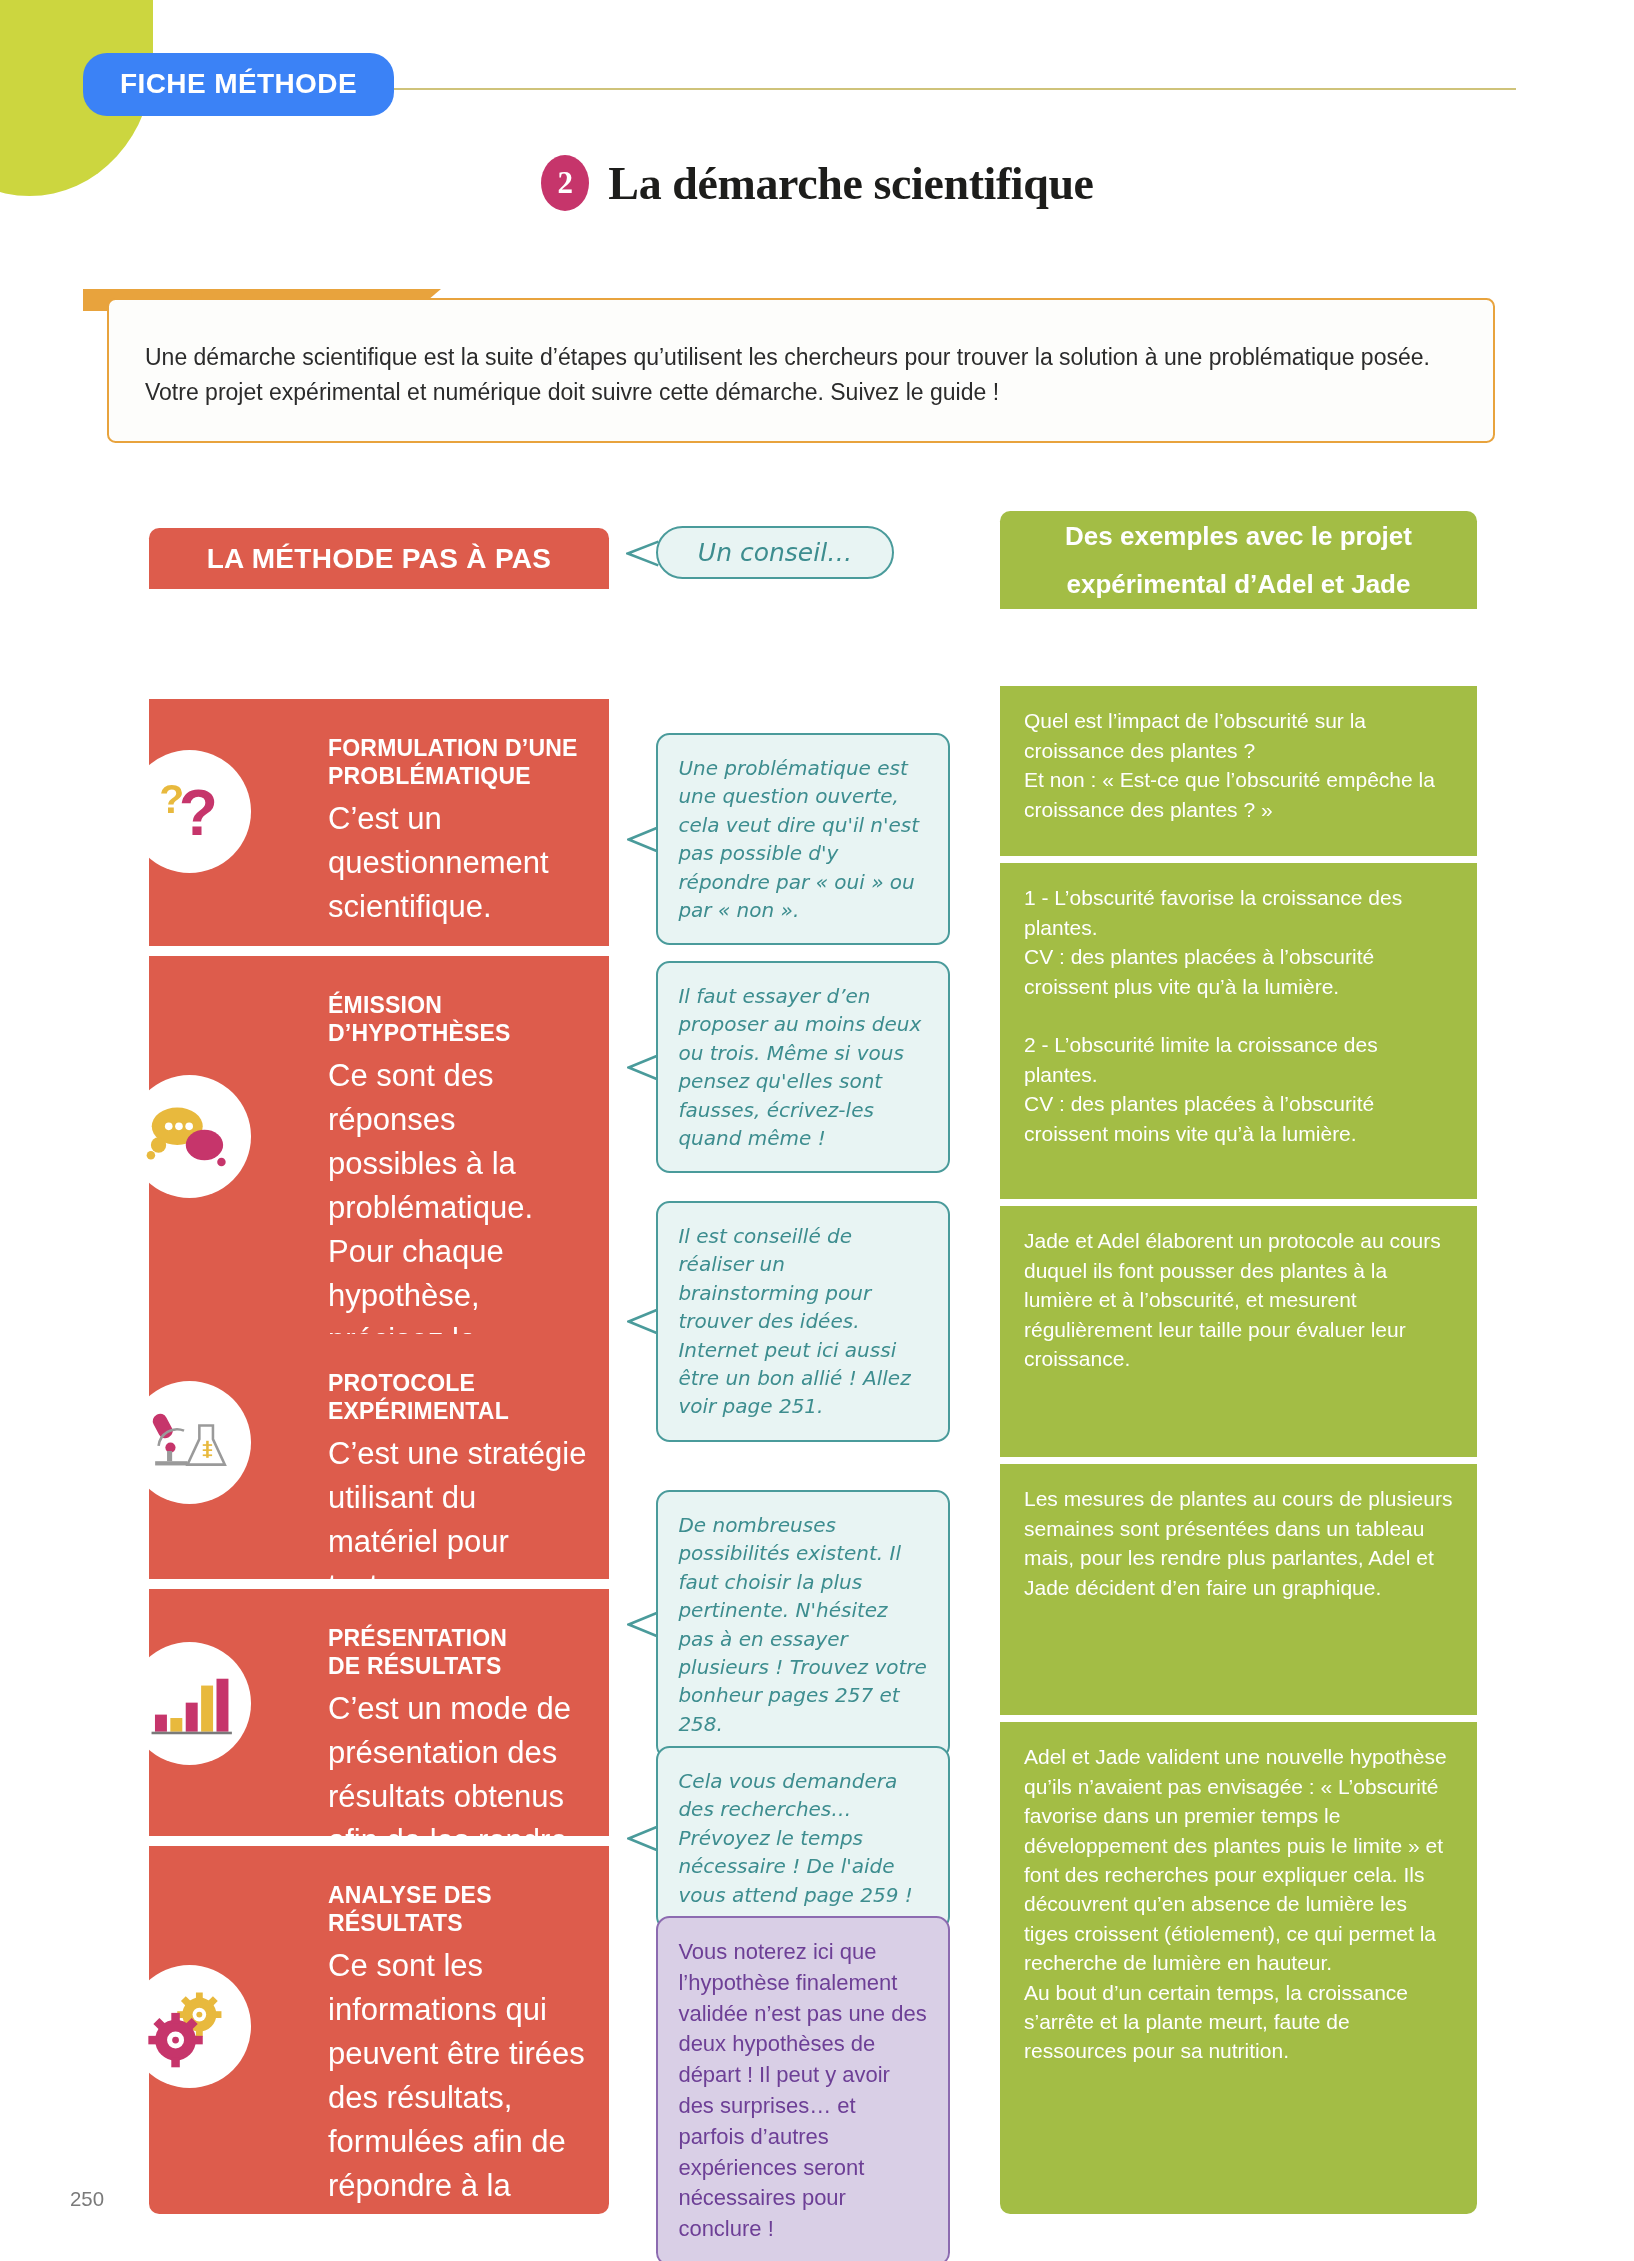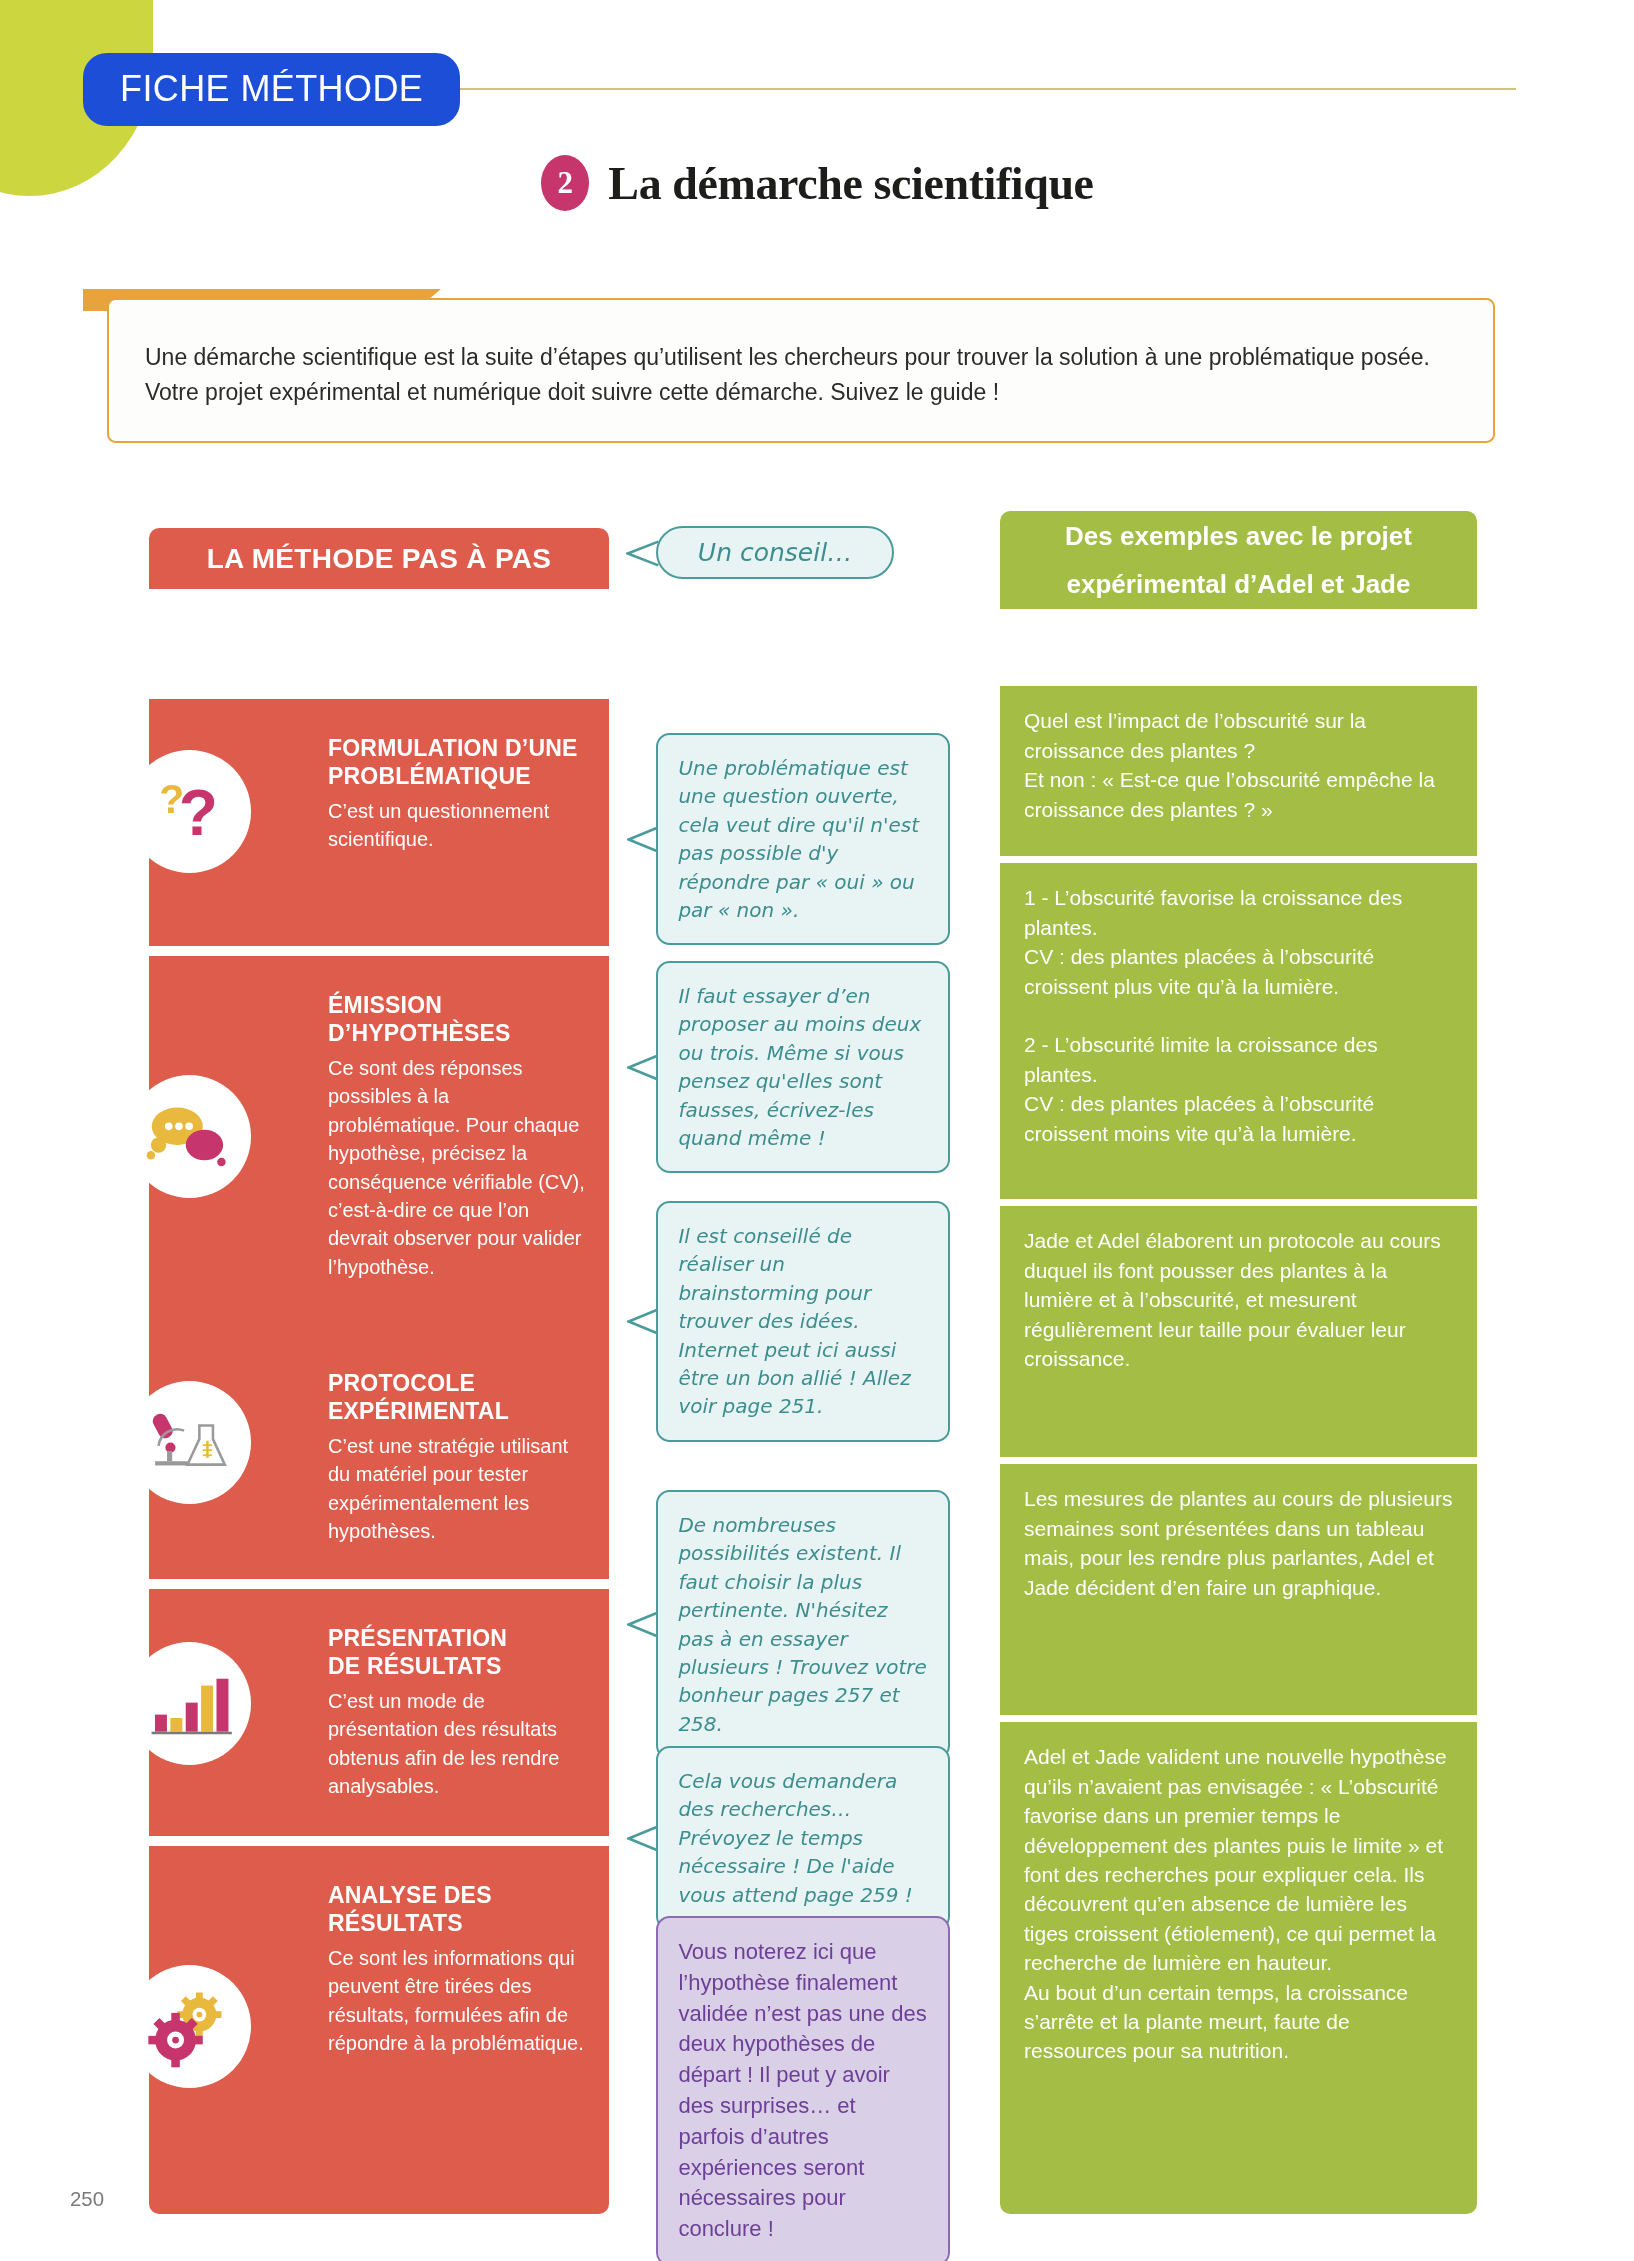--- a/index.html
+++ b/index.html
@@ -15,24 +15,24 @@
   .blob {
     position: absolute; left: -94px; top: -102px;
     width: 247px; height: 298px;
     background: #ccd63f;
     border-radius: 0 0 55% 55% / 0 0 50% 50%;
   }
 
   
   .fiche-tag {
     position: absolute; left: 83px; top: 53px;
-    background: #1d4ed8; color: #fff;
+    background: #3b82f6; color: #fff;
     padding: 14.5px 37px 16px 37px;
     border-radius: 24px;
-    font-size: 36px; font-weight: normal; letter-spacing: 0.4px;
+    font-size: 28px; font-weight: bold; letter-spacing: 0.4px;
     font-family: "Liberation Sans", sans-serif;
     z-index: 3;
   }
   .header-rule {
     position: absolute; left: 324px; top: 88px;
     width: 1192px; height: 1.7px; background: #cfc37a;
   }
 
   .title-row {
     position: absolute; left: 0; top: 155px; width: 1635px;
@@ -114,21 +114,21 @@
     background: #dd5c4c; color: #fff;
     overflow: visible;
   }
   .m-card .inner { padding: 36px 22px 24px 179px; }
   .m-card.first { border-radius: 0; }
   .m-card.last { border-radius: 0 0 10.2px 10.2px; }
   .m-title {
     font-size: 23px; font-weight: bold; line-height: 1.2;
     margin-bottom: 6.8px; letter-spacing: 0.2px;
   }
-  .m-body { font-size: 20px; line-height: 1.42; }
+  .m-body { font-size: 31px; line-height: 1.42; }
 
   
   .m-icon {
     position: absolute; left: -21px;
     width: 123px; height: 123px; border-radius: 50%;
     background: #fff;
     display: flex; align-items: center; justify-content: center;
   }
 
   

